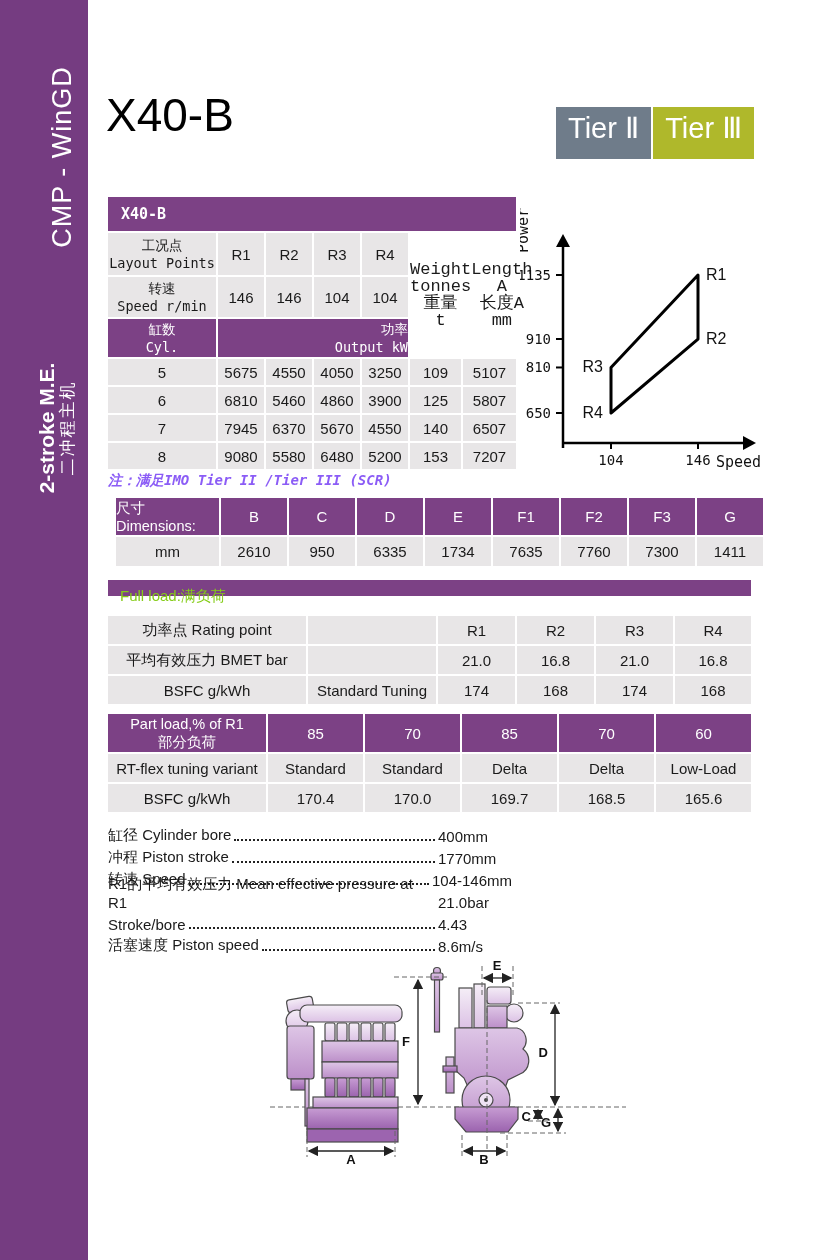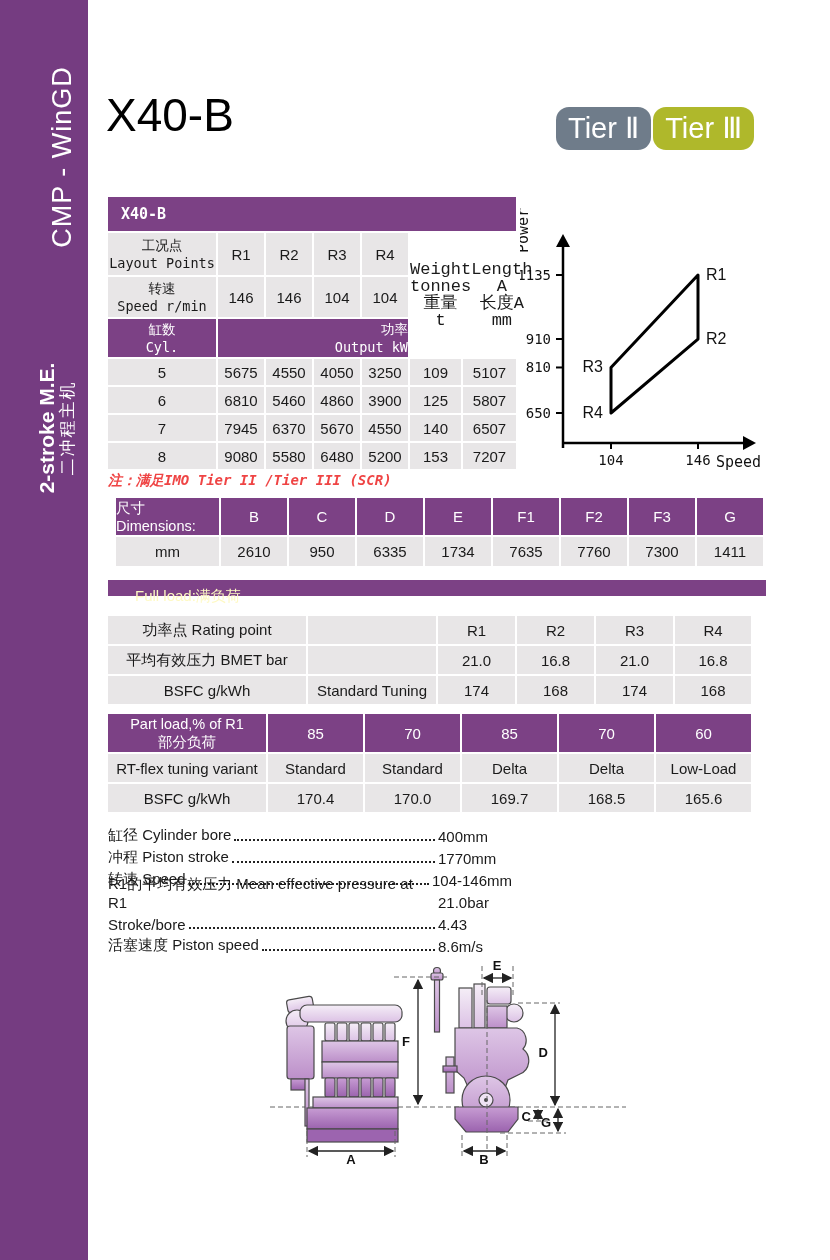--- a/index.html
+++ b/index.html
@@ -10,52 +10,52 @@
            background:var(--purple-sidebar,#753C81);}
   .brand{position:absolute;left:-58px;top:142px;width:240px;height:30px;text-align:center;
          transform:rotate(-90deg);color:#fff;font-size:27px;letter-spacing:1px;white-space:nowrap;}
   .prod{position:absolute;left:-48px;top:406px;width:210px;height:44px;text-align:center;
         transform:rotate(-90deg);color:#fff;white-space:nowrap;}
   .prod-en{font-size:21px;font-weight:bold;line-height:23px;}
   .prod-zh{font-size:17px;line-height:20px;letter-spacing:2px;}
   
   .title{position:absolute;left:106px;top:88px;margin:0;font-size:46px;font-weight:normal;color:#000;}
   .badges{position:absolute;left:556px;top:107px;display:flex;gap:2px;}
-  .badge{height:43px;line-height:43px;padding:0 12px;color:#fff;font-size:29px;white-space:nowrap;border-radius:13px;}
+  .badge{height:52px;line-height:43px;padding:0 12px;color:#fff;font-size:29px;white-space:nowrap;}
   .b2{background:var(--tier2-bg,#6F7C8A);}
   .b3{background:var(--tier3-bg,#AFB82B);}
   
   .grid{position:absolute;display:grid;gap:2px;background:#fff;}
   .c{background:var(--cell-gray,#E8E6E7);display:flex;align-items:center;justify-content:center;
      font-size:15px;}
   .p{background:var(--purple-main,#7C4185);color:#fff;}
   .c2{flex-direction:column;line-height:18px;}
   .mono{font-family:"DejaVu Sans Mono",monospace;font-size:13.5px;}
   
   .t1{left:108px;top:197px;width:408px;
       grid-template-columns:108px 46px 46px 46px 46px 51px 53px;
       grid-template-rows:34px 42px 40px 38px repeat(4,26px);}
   .t1-title{grid-column:1/8;justify-content:flex-start;padding-left:13px;
             font-family:"DejaVu Sans Mono",monospace;font-size:15px;font-weight:bold;}
   .wl{grid-column:6/8;grid-row:2/5;background:#fff;display:flex;align-items:center;
       justify-content:space-around;}
   .wlcol{text-align:center;font-family:Liberation Mono, monospace;font-size:17px;line-height:17px;}
   .out4{grid-column:2/6;align-items:flex-end;}
-  .note{position:absolute;left:108px;top:472px;font:bold italic 14px "DejaVu Sans Mono",monospace;color:#ef4444;}
+  .note{position:absolute;left:108px;top:472px;font:bold italic 14px "DejaVu Sans Mono",monospace;color:#8b5cf6;}
   
   .chart{position:absolute;left:520px;top:198px;width:312px;height:290px;}
   .chart .tick{font:14px "DejaVu Sans Mono",monospace;fill:#111;}
   .chart .axis{font:15px "DejaVu Sans Mono",monospace;fill:#111;}
   .chart .rlabel{font:16px "Liberation Sans",sans-serif;fill:#111;}
   
   .t2{left:116px;top:498px;width:647px;grid-template-columns:103px repeat(8,66px);
       grid-template-rows:37px 29px;}
   
   .flbar{position:absolute;left:108px;top:580px;width:631px;height:16px;line-height:32px;
-         background:var(--purple-main,#7C4185);color:#fef9c3;font-size:15px;padding-left:27px;}
+         background:var(--purple-main,#7C4185);color:#84cc16;font-size:15px;padding-left:12px;}
   .t3{left:108px;top:616px;width:643px;grid-template-columns:198px 128px 77px 77px 77px 76px;
       grid-template-rows:repeat(3,28px);}
   
   .t4{left:108px;top:714px;width:752px;grid-template-columns:158px 95px 95px 95px 95px 95px;
       grid-template-rows:38px 28px 28px;}
   .t4 .hd{font-size:14.5px;line-height:18px;}
   
   .specs{position:absolute;left:108px;top:823px;width:404px;}
   .spec-row{display:flex;align-items:flex-end;height:22px;font-size:15px;}
   .leader{flex:1;border-bottom:2px dotted #222;margin:0 3px 4px 3px;}

